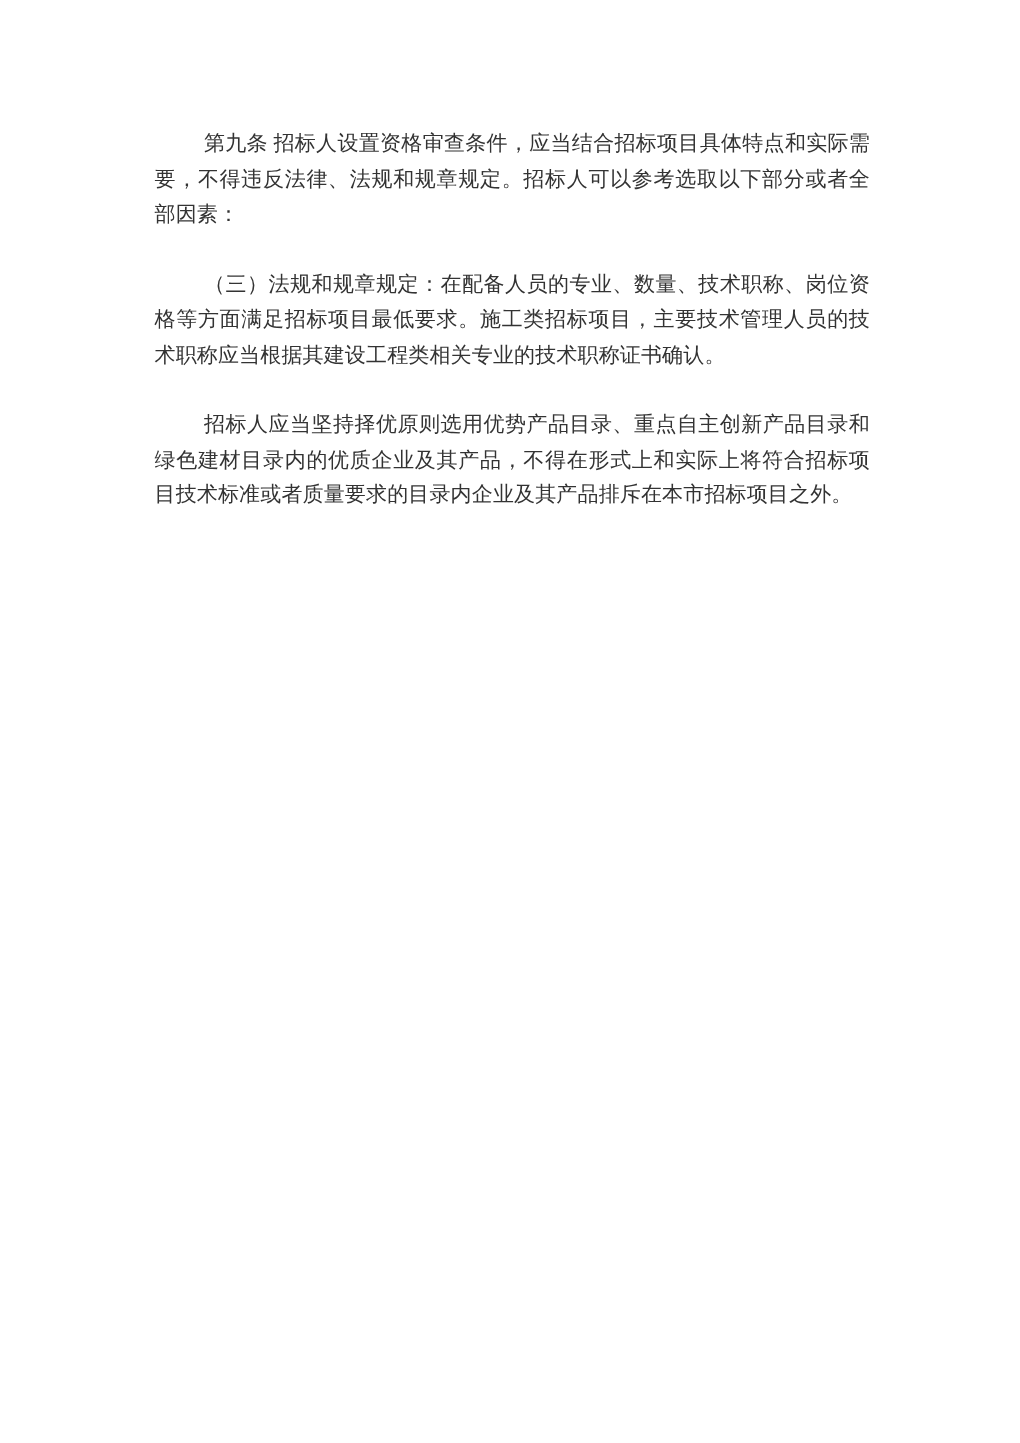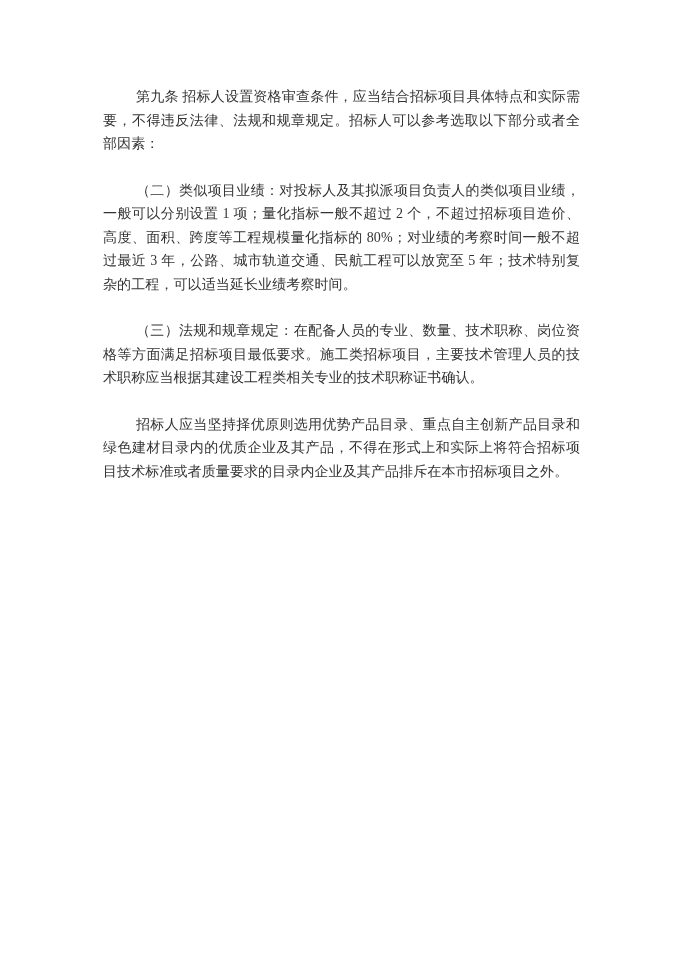--- a/index.html
+++ b/index.html
@@ -31,17 +31,16 @@
   .doc-body p:last-child {
     margin-bottom: 4px;
   }
 </style>
 </head>
 <body>
 
 <div class="page">
   <div class="doc-body">
     <p>第九条 招标人设置资格审查条件，应当结合招标项目具体特点和实际需要，不得违反法律、法规和规章规定。招标人可以参考选取以下部分或者全部因素：</p>
-    <p>（二）类似项目业绩：对投标人及其拟派项目负责人的类似项目业绩，一般可以分别设置 1 项；量化指标一般不超过 2 个，不超过招标项目造价、高度、面积、跨度等工程规模量化指标的 80%；对业绩的考察时间一般不超过最近 3 年，公路、城市轨道交通、民航工程可以放宽至 5 年；技术特别复杂的工程，可以适当延长业绩考察时间。</p>
     <p>（三）法规和规章规定：在配备人员的专业、数量、技术职称、岗位资格等方面满足招标项目最低要求。施工类招标项目，主要技术管理人员的技术职称应当根据其建设工程类相关专业的技术职称证书确认。</p>
     <p>招标人应当坚持择优原则选用优势产品目录、重点自主创新产品目录和绿色建材目录内的优质企业及其产品，不得在形式上和实际上将符合招标项目技术标准或者质量要求的目录内企业及其产品排斥在本市招标项目之外。</p>
   </div>
 </div>
 
 </body></html>

